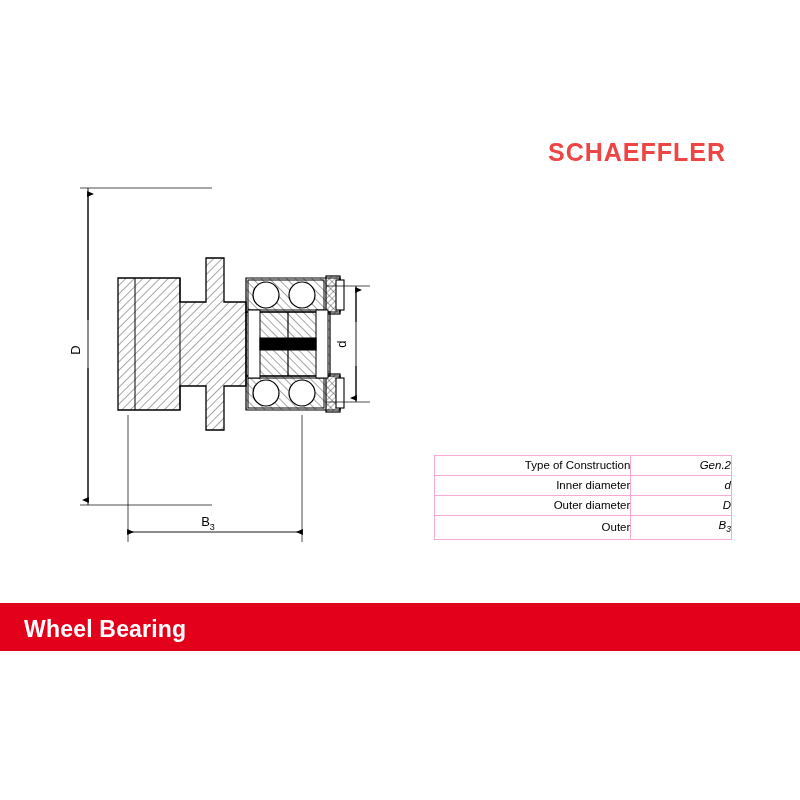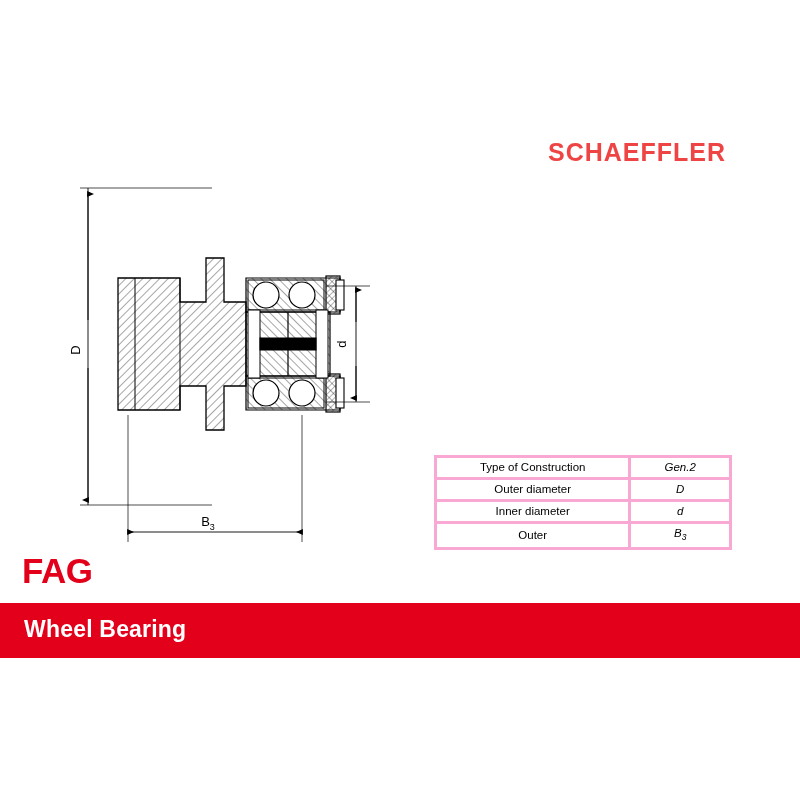--- a/index.html
+++ b/index.html
@@ -47,25 +47,25 @@
   .spec-table {
     position: absolute;
     left: 434px;
     top: 455px;
     width: 298px;
     border-collapse: collapse;
     font-size: 11.5px;
     color: #000000;
   }
   .spec-table td {
-    border: 3px solid #f9a8d4;
+    border: 1px solid #f9a8d4;
     height: 19px;
     line-height: 19px;
     padding: 0;
-    text-align: center;
+    text-align: right;
     font-family: "Liberation Sans", sans-serif;
   }
   .spec-table td.label { width: 196px; }
   .spec-table td.value { width: 100px; font-style: italic; }
   .spec-table sub { font-size: 8.5px; }
 
   
   .fag-logo {
     position: absolute;
     left: 22px;
@@ -80,21 +80,21 @@
     letter-spacing: -0.5px;
     color: #e2001a;
     line-height: 38px;
   }
   
   .red-banner {
     position: absolute;
     left: 0;
     top: 603px;
     width: 800px;
-    height: 55px;
+    height: 48px;
     background: #e2001a;
   }
   .red-banner .banner-title {
     position: absolute;
     left: 24px;
     top: 13px;
     font-family: "Liberation Sans", sans-serif;
     font-weight: bold;
     font-size: 23px;
     color: #ffffff;
@@ -207,35 +207,32 @@
     </svg>
   </div>
 
   <table class="spec-table">
     <tbody>
       <tr>
         <td class="label">Type of Construction</td>
         <td class="value">Gen.2</td>
       </tr>
       <tr>
+        <td class="label">Inner diameter</td>
+        <td class="value">d</td>
+      </tr>
+      <tr>
         <td class="label">Outer diameter</td>
         <td class="value">D</td>
       </tr>
       <tr>
-        <td class="label">Inner diameter</td>
-        <td class="value">d</td>
-      </tr>
-      <tr>
         <td class="label">Outer</td>
         <td class="value"><span>B</span><sub>3</sub></td>
       </tr>
     </tbody>
   </table>
 
-  <div class="fag-logo">
-    <div class="fag-text">FAG</div>
-  </div>
 
   <div class="red-banner">
     <div class="banner-title">Wheel Bearing</div>
   </div>
 
 </div>
 
 </body></html>

